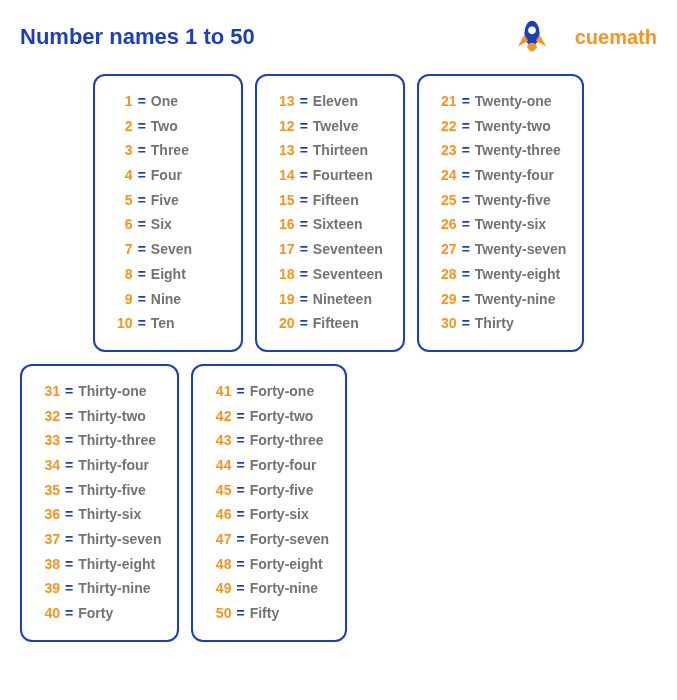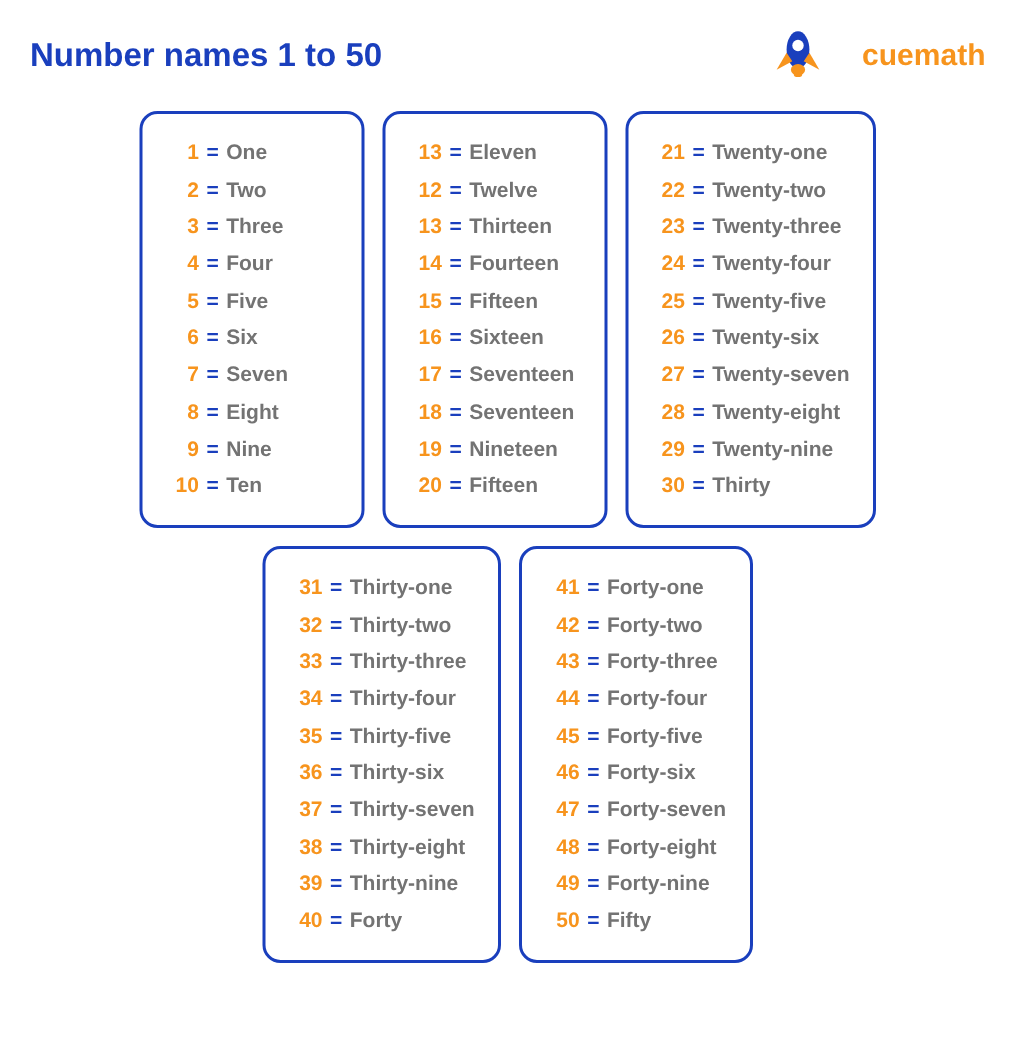--- a/index.html
+++ b/index.html
@@ -43,21 +43,20 @@
     }
     .top-row {
       display: flex;
       gap: 12px;
       justify-content: center;
       margin-bottom: 12px;
     }
     .bottom-row {
       display: flex;
       gap: 12px;
-      justify-content: center;
     }
     .card {
       border: 2px solid #1a3fbd;
       border-radius: 12px;
       padding: 12px 16px;
       background: white;
     }
     .card-wide {
       min-width: 150px;
     }

